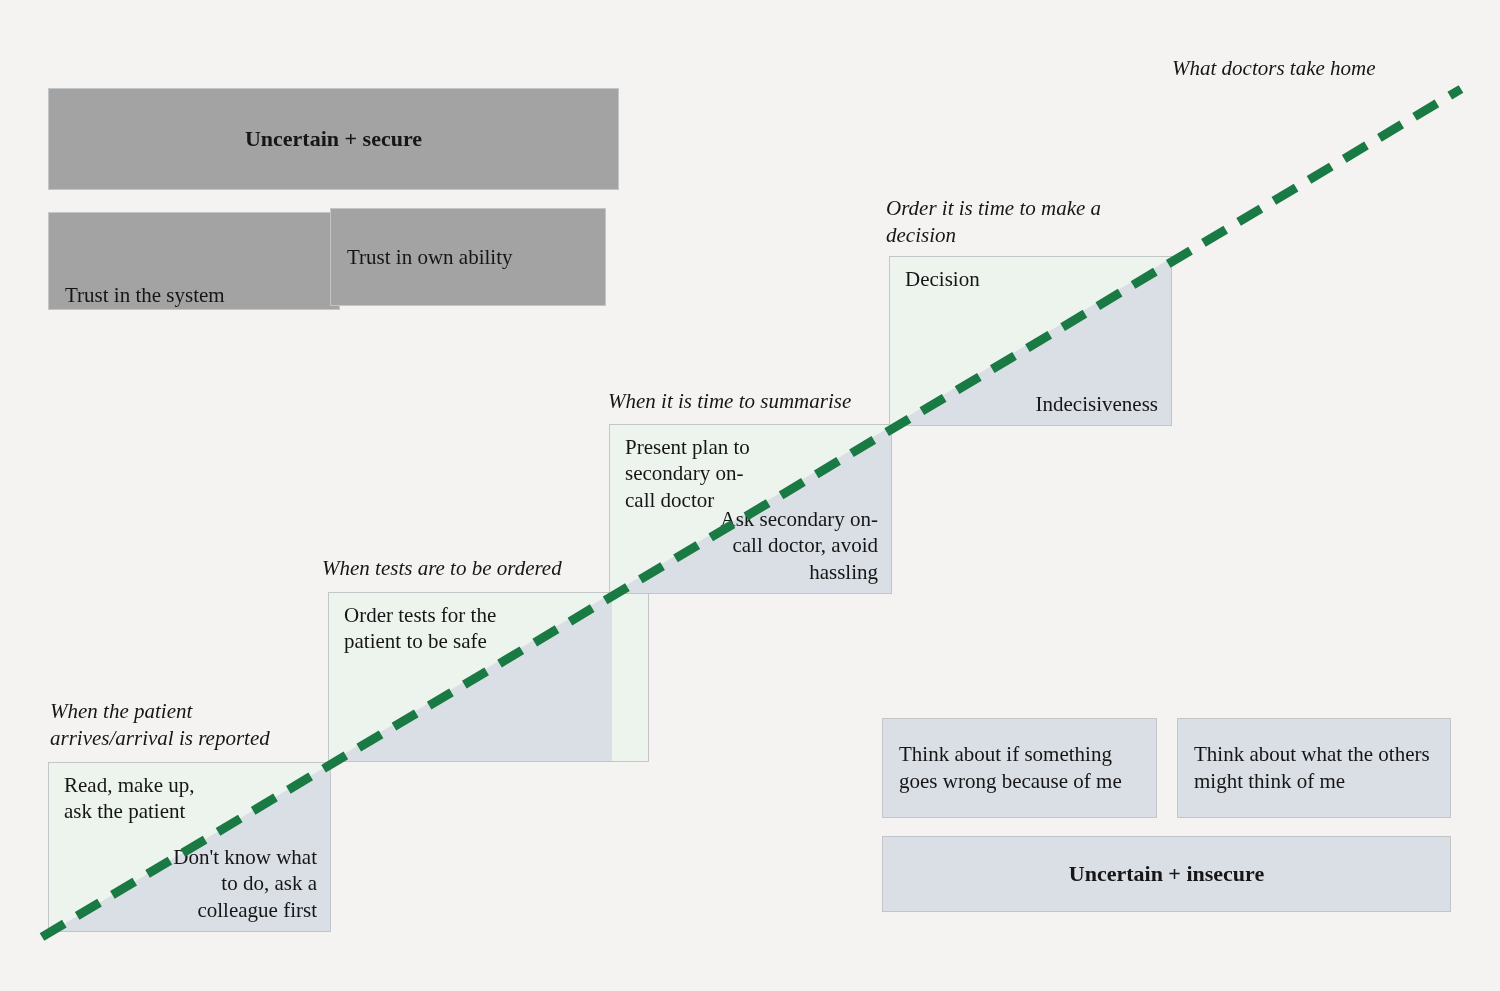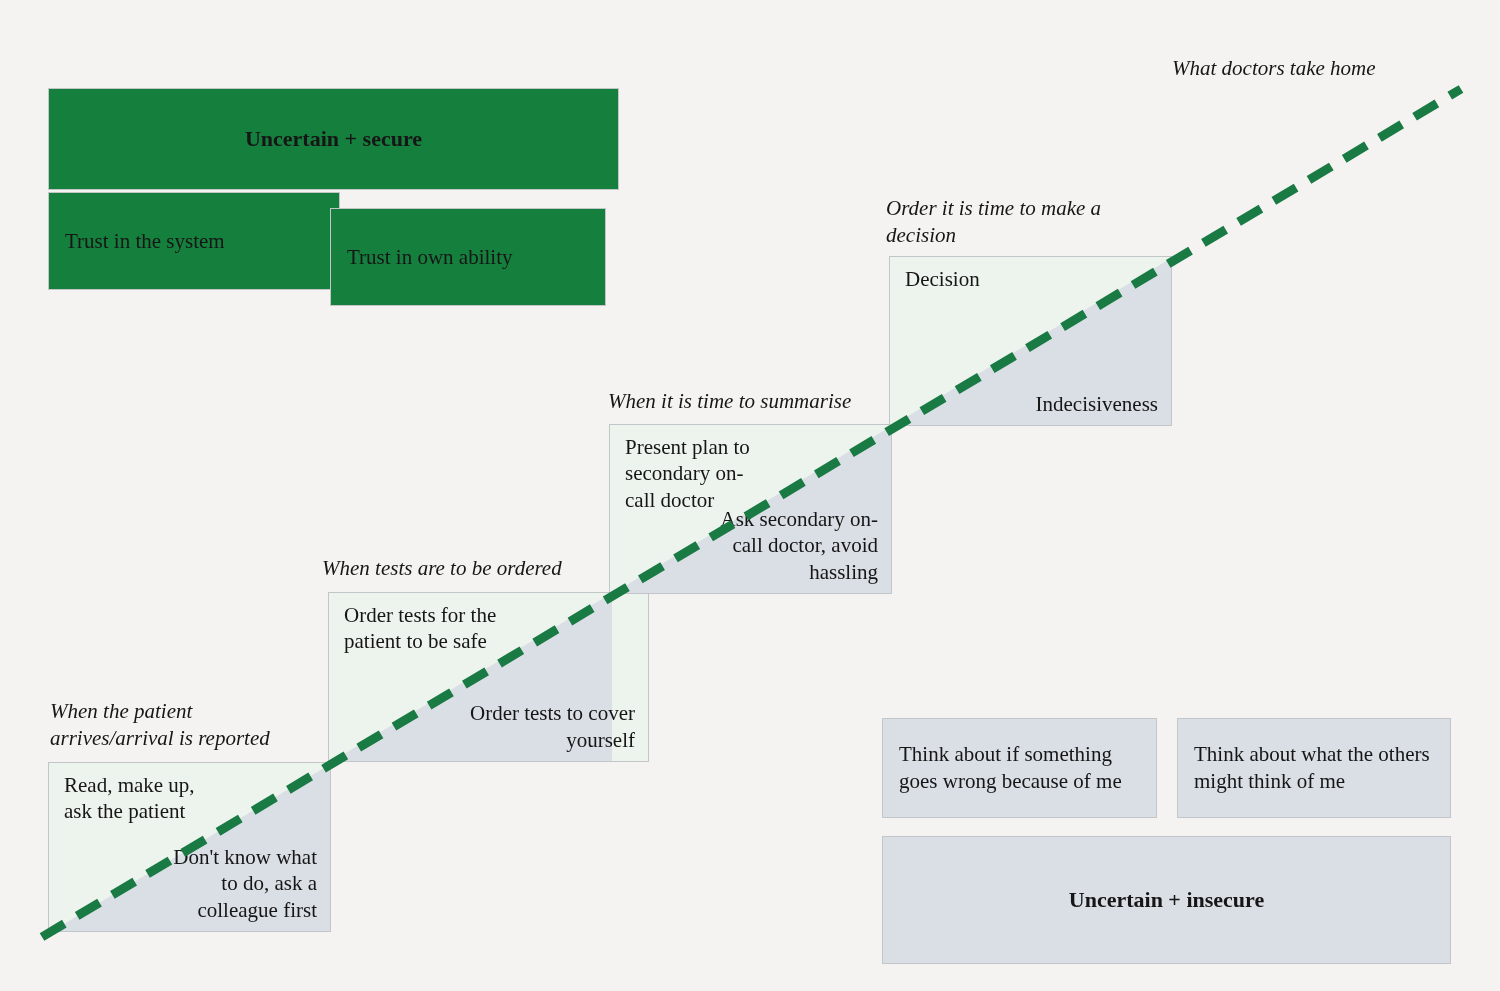--- a/index.html
+++ b/index.html
@@ -25,21 +25,21 @@
   .flatbox {
     position: absolute;
     box-sizing: border-box;
     border: 1px solid #c3c6c9;
     display: flex;
     align-items: center;
     font-size: 21px;
     line-height: 1.28;
     padding: 0 16px;
   }
-  .flatbox.green  { background: #15803d; }
+  .flatbox.green  { background: #a3a3a3; }
   .flatbox.grey   { background: #dadee5; }
   .flatbox.centered {
     justify-content: center;
     text-align: center;
     font-weight: bold;
     font-size: 22px;
     padding: 0 10px;
   }
   .flatbox .bx-label { display: block; }
 
@@ -101,37 +101,37 @@
 </style>
 </head>
 <body>
 
 <div id="canvas">
 
   <div class="flatbox green centered" style="left:48px; top:88px; width:571px; height:102px;">
     <span class="bx-label">Uncertain + secure</span>
   </div>
 
-  <div class="flatbox green" style="left:48px; top:192px; width:292px; height:98px;">
+  <div class="flatbox green" style="left:48px; top:212px; width:292px; height:98px;align-items:flex-end;">
     <span class="bx-label">Trust in the system</span>
   </div>
 
   <div class="flatbox green" style="left:330px; top:208px; width:276px; height:98px;">
     <span class="bx-label">Trust in own ability</span>
   </div>
 
   <div class="flatbox grey" style="left:882px; top:718px; width:275px; height:100px;">
     <span class="bx-label">Think about if something goes wrong because of me</span>
   </div>
 
   <div class="flatbox grey" style="left:1177px; top:718px; width:274px; height:100px;">
     <span class="bx-label">Think about what the others might think of me</span>
   </div>
 
-  <div class="flatbox grey centered" style="left:882px; top:836px; width:569px; height:128px;">
+  <div class="flatbox grey centered" style="left:882px; top:836px; width:569px; height:76px;">
     <span class="bx-label">Uncertain + insecure</span>
   </div>
 
   <div class="step-caption" style="left:50px; top:698px; width:300px;">When the patient
 arrives/arrival is reported</div>
   <div class="step" style="left:48px; top:762px; width:283px; height:170px;">
     <div class="step-shape">
       <svg width="283" height="170" viewBox="0 0 283 170">
         <polygon points="0,170 283,0 283,170" fill="#dadee5"></polygon>
       </svg>
@@ -141,21 +141,20 @@
   </div>
 
   <div class="step-caption" style="left:322px; top:555px; width:340px;">When tests are to be ordered</div>
   <div class="step" style="left:328px; top:592px; width:321px; height:170px;">
     <div class="step-shape">
       <svg width="283" height="170" viewBox="0 0 283 170">
         <polygon points="0,170 283,0 283,170" fill="#dadee5"></polygon>
       </svg>
     </div>
     <div class="upper-text" style="width:58%;">Order tests for the patient to be safe</div>
-    <div class="lower-text" style="width:52%;">Order tests to cover yourself</div>
   </div>
 
   <div class="step-caption" style="left:608px; top:388px; width:400px;">When it is time to summarise</div>
   <div class="step" style="left:609px; top:424px; width:283px; height:170px;">
     <div class="step-shape">
       <svg width="283" height="170" viewBox="0 0 283 170">
         <polygon points="0,170 283,0 283,170" fill="#dadee5"></polygon>
       </svg>
     </div>
     <div class="upper-text" style="width:52%;">Present plan to secondary on-call doctor</div>

